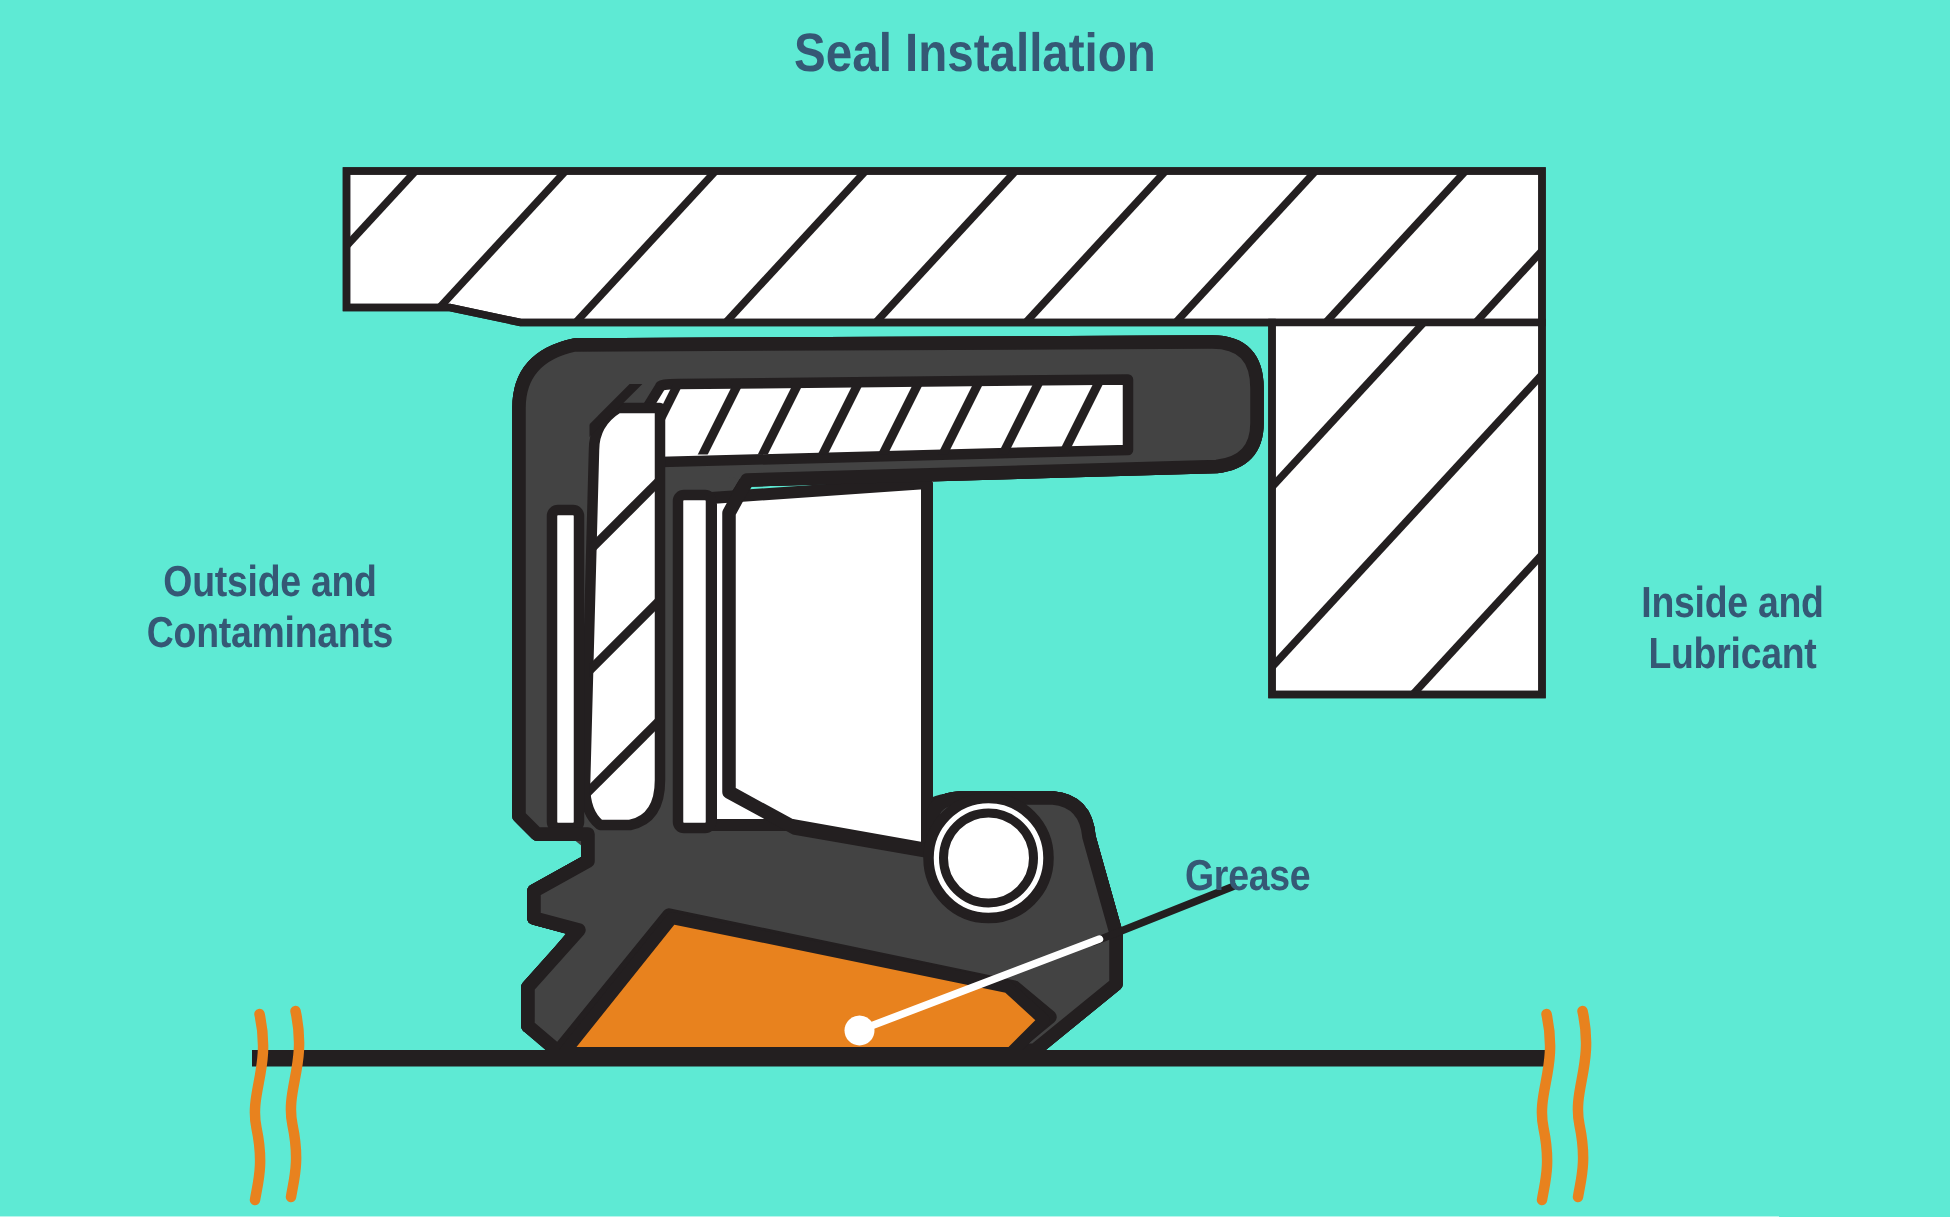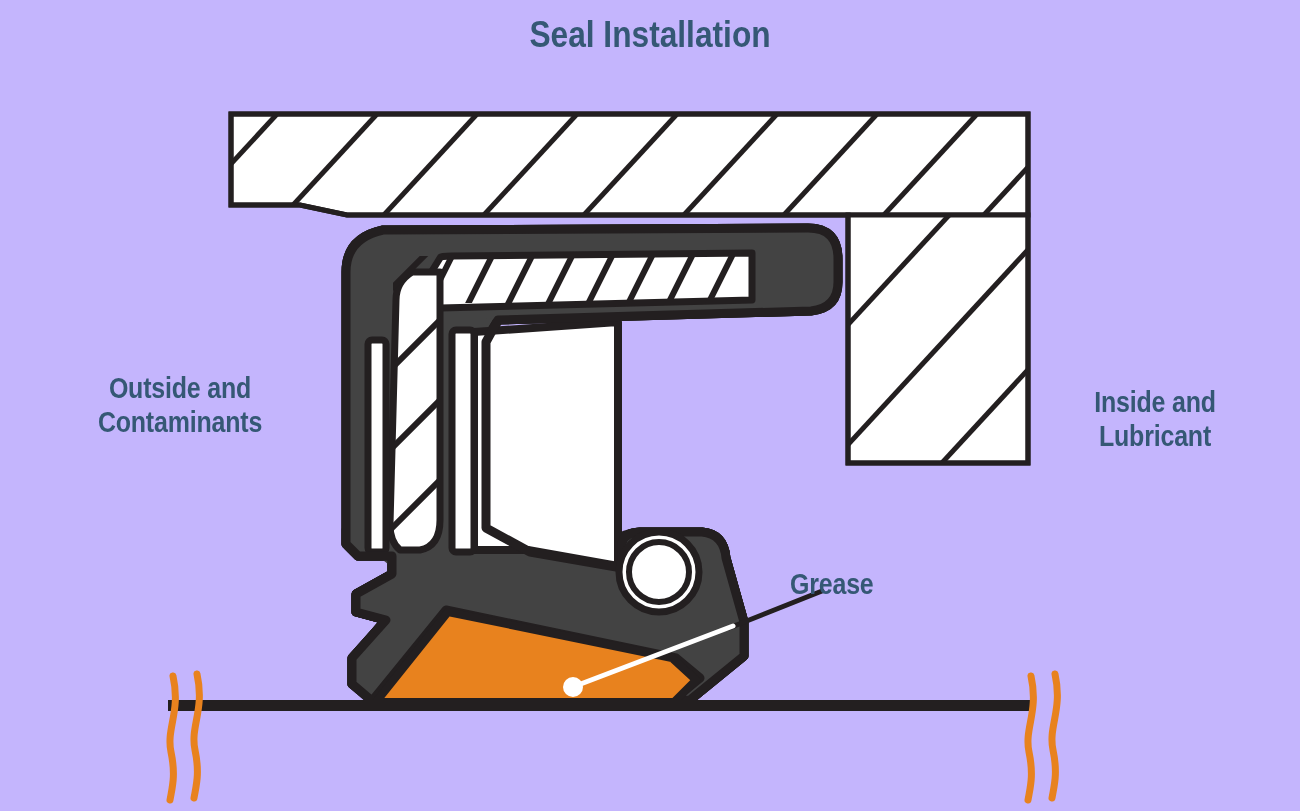--- a/index.html
+++ b/index.html
@@ -11,21 +11,21 @@
     width: 1300px;
     height: 811px;
     font-family: "Liberation Sans", sans-serif;
     overflow: hidden;
     position: relative;
   }
   #diagram-root {
     position: relative;
     width: 1300px;
     height: 811px;
-    background: #c4b5fd;
+    background: #5eead4;
   }
   #seal-svg {
     position: absolute;
     top: 0;
     left: 0;
     width: 1300px;
     height: 811px;
     display: block;
   }
   .txt {

